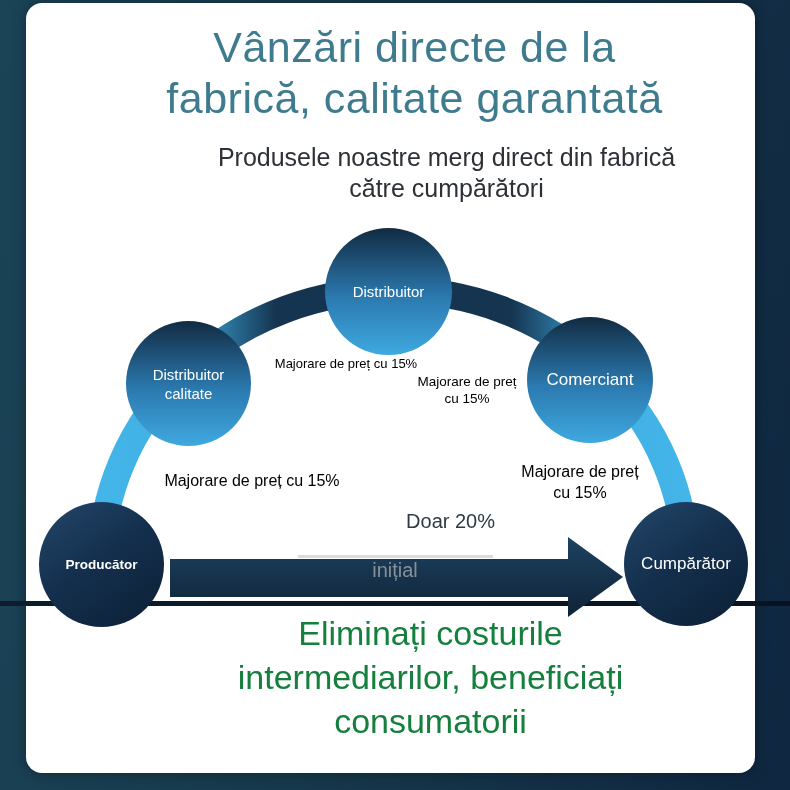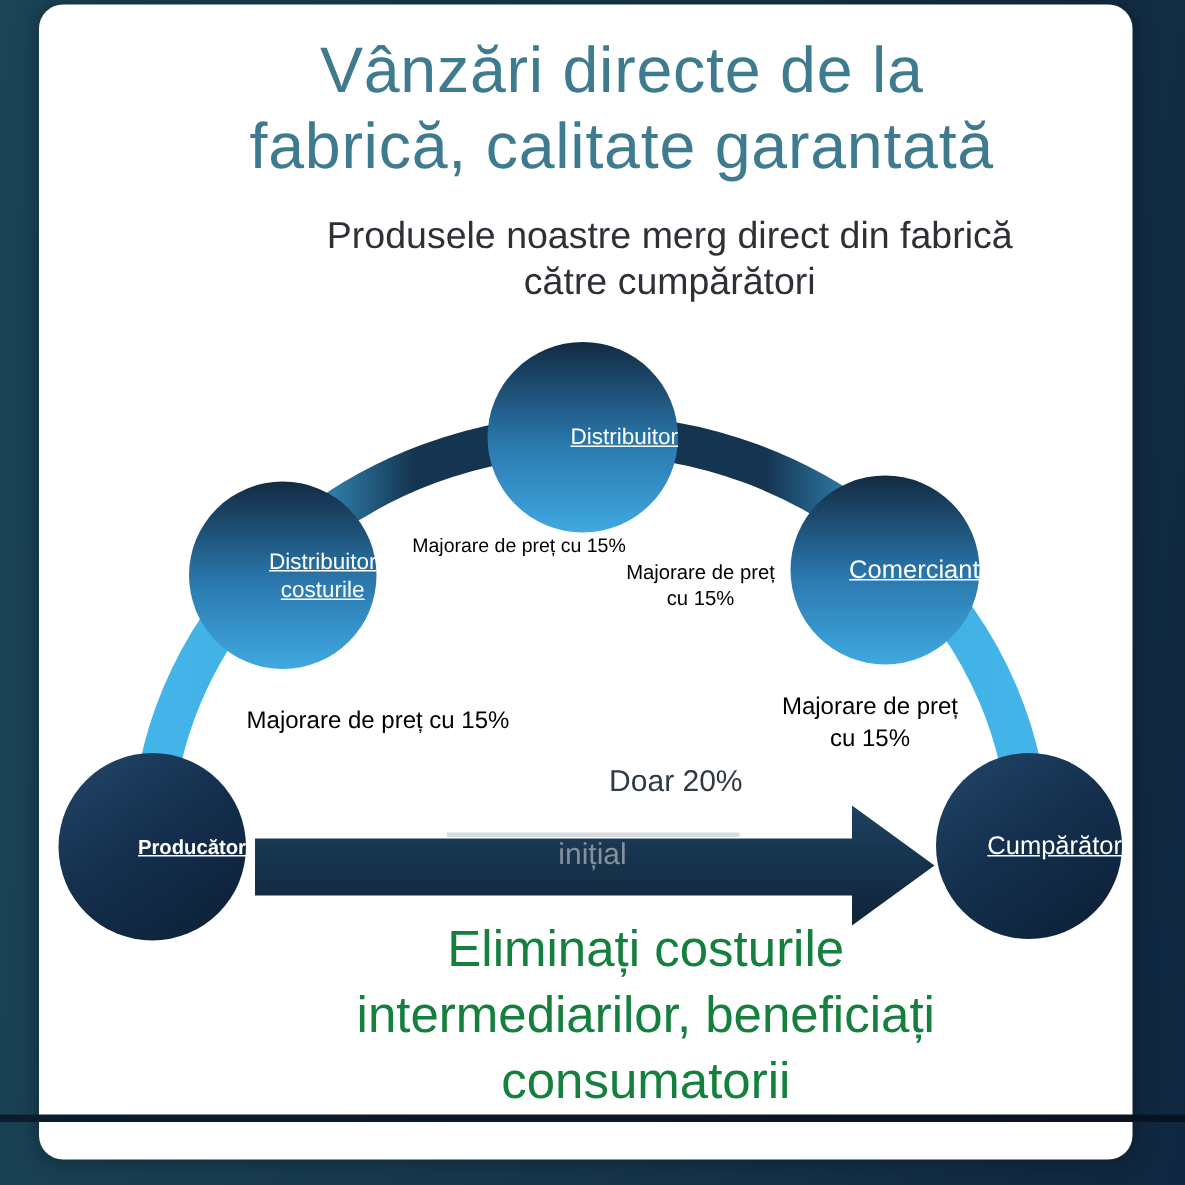--- a/index.html
+++ b/index.html
@@ -1,21 +1,21 @@
 <!DOCTYPE html>
 <html><head>
 <meta charset="utf-8">
 <style>
   html,body{margin:0;padding:0;}
   body{
     width:790px;height:790px;overflow:hidden;
     font-family:"Liberation Sans", sans-serif;
     background:linear-gradient(100deg,#1b4457 0%,#17394d 45%,#0f2740 100%);
   }
-  .stage{position:relative;width:790px;height:748px;}
+  .stage{position:relative;width:790px;height:606px;}
   .card{
     position:absolute;left:26px;top:3px;width:729px;height:770px;
     background:#ffffff;border-radius:16px;
     box-shadow:0 0 14px rgba(0,0,0,.35);
   }
   .bottom-edge{
     position:absolute;left:0;bottom:0;width:790px;height:5px;
     background:linear-gradient(90deg,#0c1d2b,#091220);
   }
   .title{
@@ -24,22 +24,22 @@
     font-weight:400;letter-spacing:.5px;
   }
   .subtitle{
     position:absolute;left:82px;top:142px;width:729px;
     text-align:center;color:#2d3136;font-size:25px;line-height:31px;
     font-weight:400;
   }
   svg.links{position:absolute;left:0;top:0;z-index:1;}
   .node{
     position:absolute;z-index:3;border-radius:50%;
-    display:flex;align-items:center;justify-content:flex-end;
-    text-align:center;color:#ffffff;text-decoration:underline;
+    display:flex;align-items:center;justify-content:center;
+    text-align:center;color:#ffffff;
   }
   .node.bright{background:linear-gradient(180deg,#122b42 0%,#2b7ab0 55%,#3fa9e0 100%);}
   .node.dark{background:linear-gradient(145deg,#24476b 0%,#14304e 45%,#0c1f35 100%);}
   .node-producator{left:39px;top:502px;width:125px;height:125px;font-size:13.5px;font-weight:700;}
   .node-dist-principal{left:126px;top:321px;width:125px;height:125px;font-size:15px;line-height:19px;}
   .node-distribuitor{left:325px;top:228px;width:127px;height:127px;font-size:15px;}
   .node-comerciant{left:527px;top:317px;width:126px;height:126px;font-size:17px;}
   .node-cumparator{left:624px;top:502px;width:124px;height:124px;font-size:17px;}
   .edge-label{
     position:absolute;z-index:2;color:#000000;text-align:center;
@@ -103,21 +103,21 @@
 
   <div class="arrow-top-sheen"></div>
 
   <div class="node dark node-producator">
     <span>Producător</span>
   </div>
 
   <div class="node bright node-dist-principal">
     <span>
       <span style="display:block">Distribuitor</span>
-      <span style="display:block">costurile</span>
+      <span style="display:block">calitate</span>
     </span>
   </div>
 
   <div class="node bright node-distribuitor">
     <span>Distribuitor</span>
   </div>
 
   <div class="node bright node-comerciant">
     <span>Comerciant</span>
   </div>

